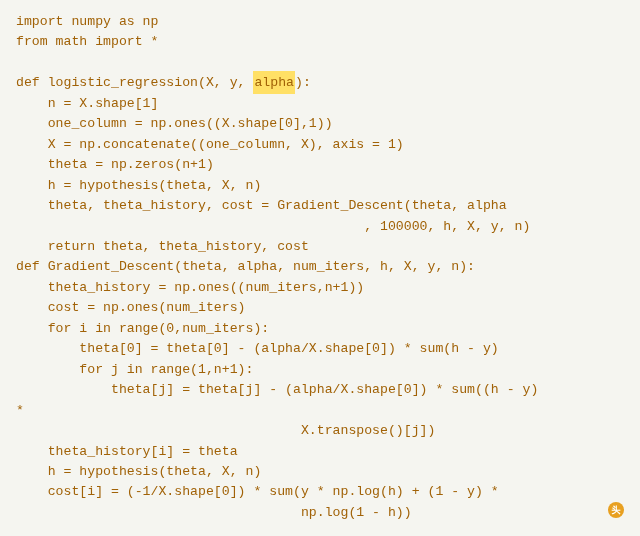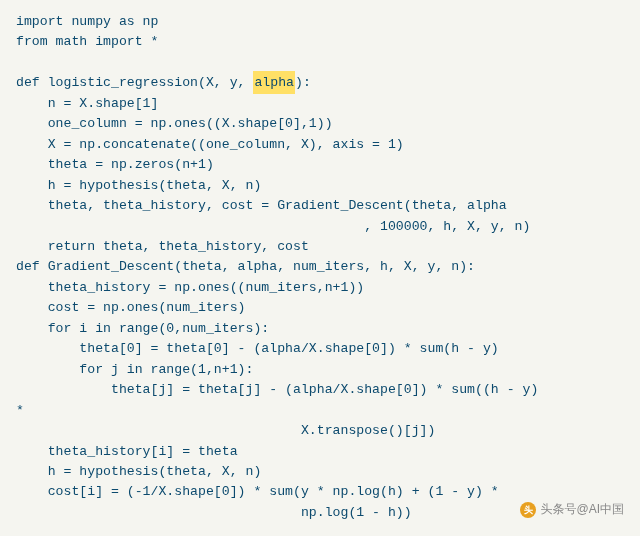--- a/index.html
+++ b/index.html
@@ -19,21 +19,21 @@
       height: 536px;
       background: #f5f5f0;
       padding: 12px 16px;
       position: relative;
       overflow: hidden;
     }
     .code-block {
       font-family: 'Courier New', Courier, monospace;
       font-size: 13.2px;
       line-height: 1.55;
-      color: #0c4a6e;
+      color: #a16207;
       white-space: pre;
     }
     .watermark {
       position: absolute;
       bottom: 18px;
       right: 16px;
       font-size: 12px;
       color: #888;
       font-family: Arial, sans-serif;
       display: flex;
@@ -82,15 +82,14 @@
             theta[j] = theta[j] - (alpha/X.shape[0]) * sum((h - y)
 *
                                     X.transpose()[j])
     theta_history[i] = theta
     h = hypothesis(theta, X, n)
     cost[i] = (-1/X.shape[0]) * sum(y * np.log(h) + (1 - y) *
                                     np.log(1 - h))
 </div>
   <div class="watermark">
     <span class="watermark-icon">头</span>
-    <span>头条号@AI中国</span>
   </div>
 </div>
 
 </body></html>

